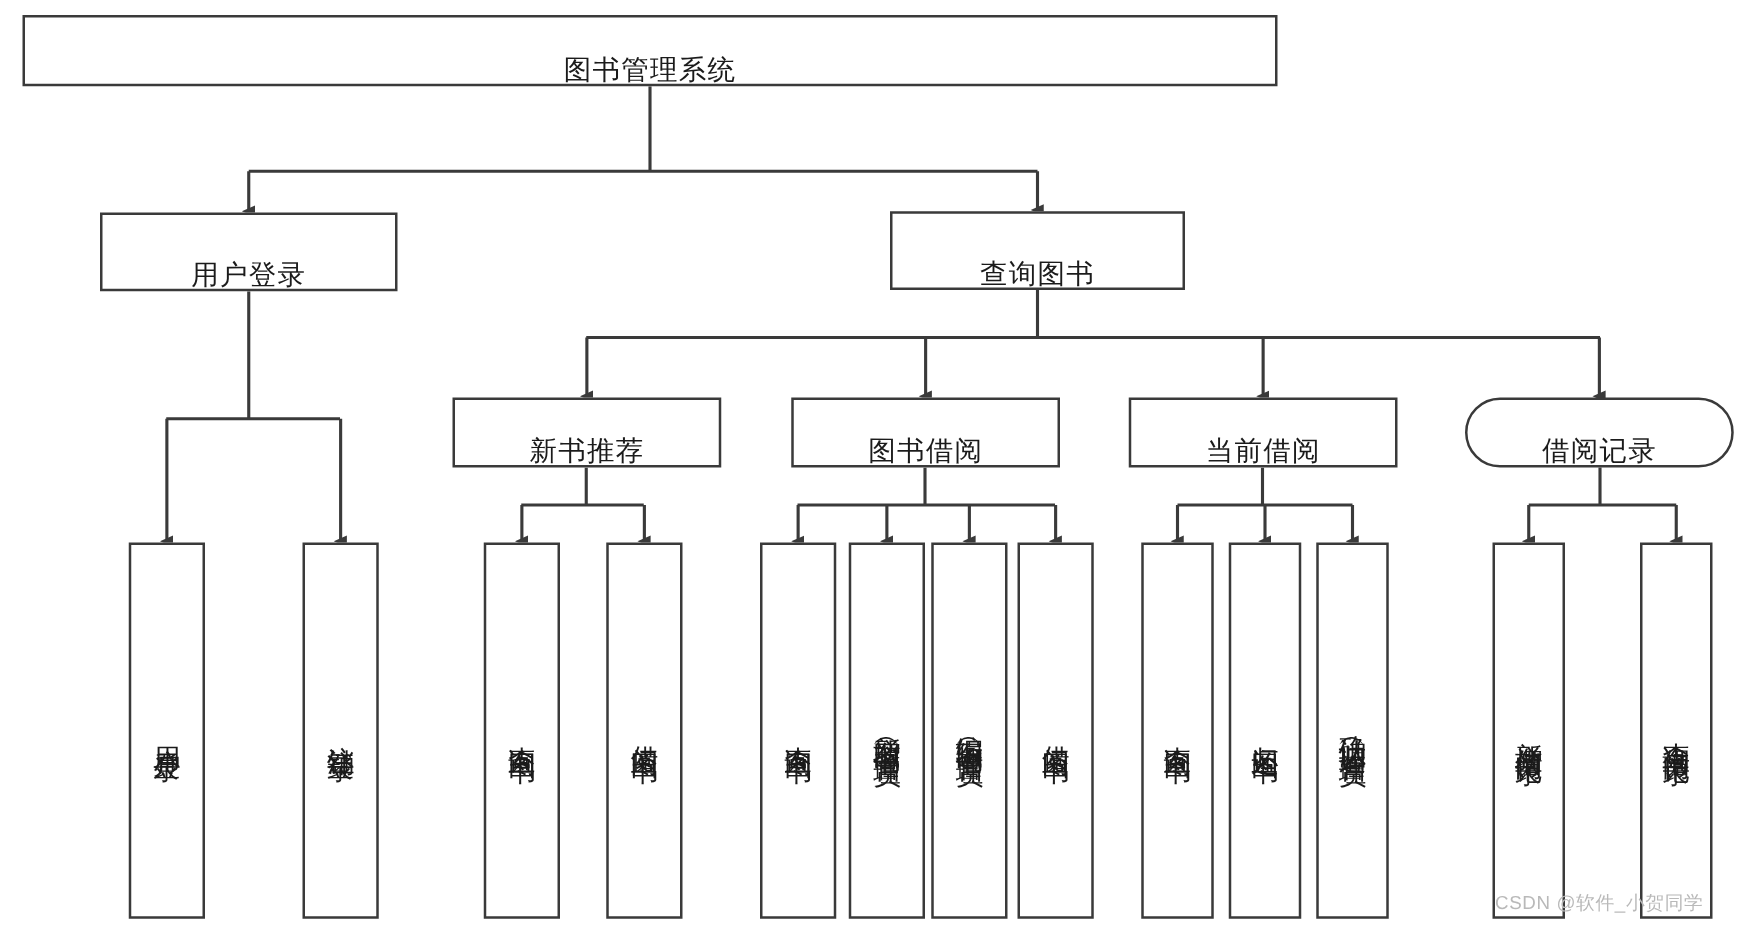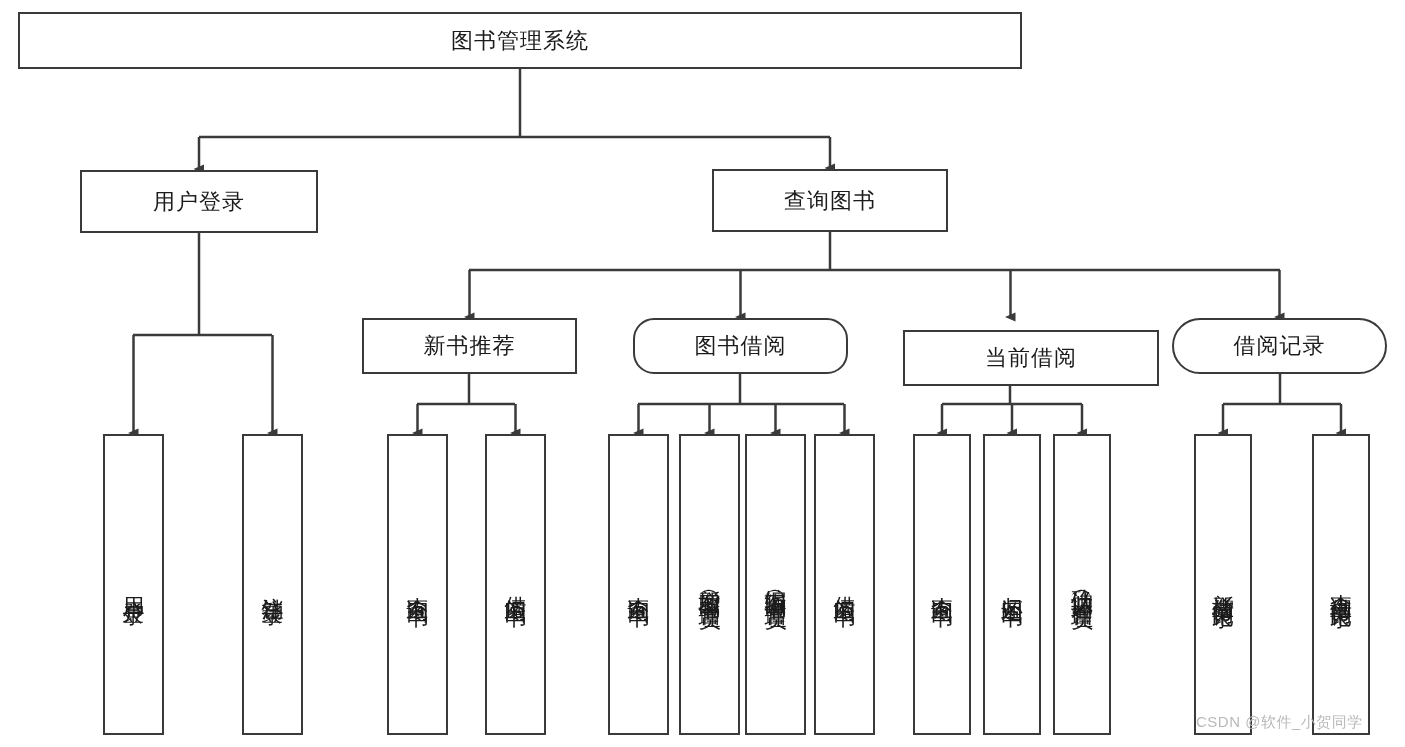--- a/index.html
+++ b/index.html
@@ -8,21 +8,21 @@
     font-family:"Liberation Sans","DejaVu Sans",sans-serif;
     overflow:hidden;position:relative;
   }
   #canvas{position:absolute;left:0;top:0;width:1405px;height:747px;}
   .node-box{
     position:absolute;
     box-sizing:border-box;
     background:#ffffff;
     border:2px solid #3a3a3a;
     display:flex;
-    align-items:center;
+    align-items:flex-end;
     justify-content:center;
     color:#1b1b1b;
   }
   .node-label{
     font-size:22px;
     line-height:1.05;
     letter-spacing:1px;
     white-space:nowrap;
     color:#1b1b1b;
   }
@@ -100,24 +100,24 @@
     </div>
     <div class="node-box" style="left: 80px; top: 170px; width: 238px; height: 63px; border-color: rgb(58, 58, 58); background: rgb(255, 255, 255);">
       <span class="node-label">用户登录</span>
     </div>
     <div class="node-box" style="left: 712px; top: 169px; width: 236px; height: 63px; border-color: rgb(58, 58, 58); background: rgb(255, 255, 255);">
       <span class="node-label">查询图书</span>
     </div>
     <div class="node-box" style="left: 362px; top: 318px; width: 215px; height: 56px; border-color: rgb(58, 58, 58); background: rgb(255, 255, 255);">
       <span class="node-label">新书推荐</span>
     </div>
-    <div class="node-box" style="left: 633px; top: 318px; width: 215px; height: 56px; border-color: rgb(58, 58, 58); background: rgb(255, 255, 255); border-radius: 21px;">
+    <div class="node-box" style="left: 633px; top: 318px; width: 215px; height: 56px; border-color: rgb(58, 58, 58); background: rgb(255, 255, 255);">
       <span class="node-label">图书借阅</span>
     </div>
-    <div class="node-box" style="left: 903px; top: 318px; width: 256px; height: 56px; border-color: rgb(58, 58, 58); background: rgb(255, 255, 255); margin-top: 12px;">
+    <div class="node-box" style="left: 903px; top: 318px; width: 215px; height: 56px; border-color: rgb(58, 58, 58); background: rgb(255, 255, 255);">
       <span class="node-label">当前借阅</span>
     </div>
     <div class="node-box" style="left: 1172px; top: 318px; width: 215px; height: 56px; border-color: rgb(58, 58, 58); background: rgb(255, 255, 255); border-radius: 28px;">
       <span class="node-label">借阅记录</span>
     </div>
     <div class="node-box vertical" style="left: 103px; top: 434px; width: 61px; height: 301px; border-color: rgb(58, 58, 58); background: rgb(255, 255, 255);">
       <span class="node-label" style="font-size: 22px;">用户登录</span>
     </div>
     <div class="node-box vertical" style="left: 242px; top: 434px; width: 61px; height: 301px; border-color: rgb(58, 58, 58); background: rgb(255, 255, 255);">
       <span class="node-label" style="font-size: 22px;">注销登录</span>

